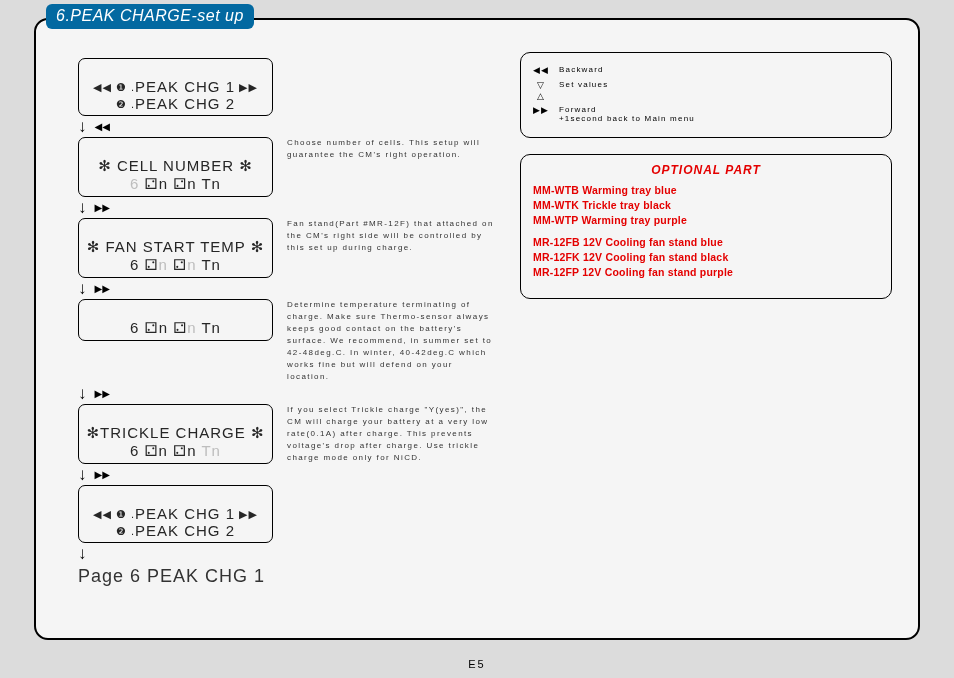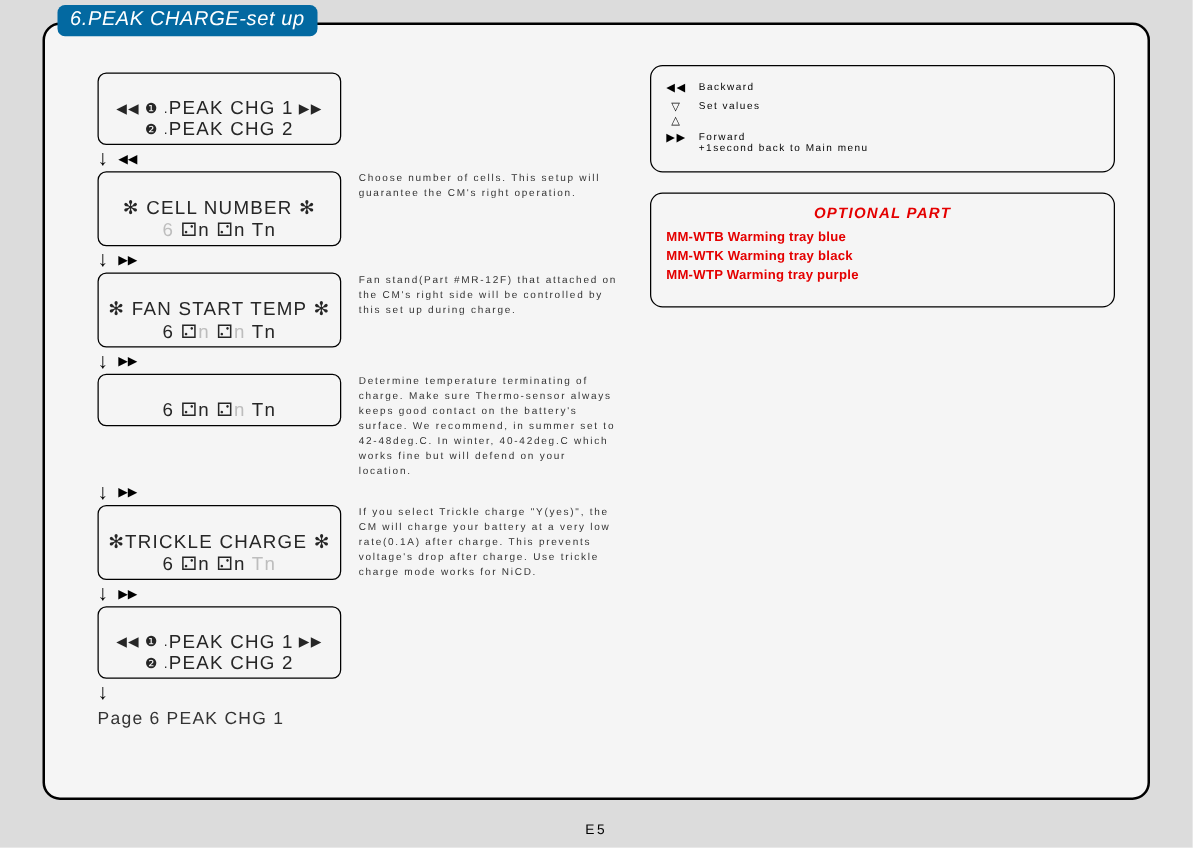--- a/index.html
+++ b/index.html
@@ -63,21 +63,21 @@
   .arrow-label { font-size: 10px; color:#000; }
   .note {
     font-size: 8px;
     color: #333;
     letter-spacing: 1.4px;
     line-height: 1.5;
     width: 210px;
   }
   .row-wrap { display:flex; align-items:flex-start; gap:14px; }
   .foot-label {
-    font-size: 14px;
+    font-size: 18px;
     color: #333;
     letter-spacing: 1px;
     margin-top: 4px;
     margin-left: 16px;
   }
   .sidecol { flex: 1; display:flex; flex-direction:column; gap:16px; margin-top:-6px; }
   .panel {
     border: 1.5px solid #000;
     border-radius: 10px;
     background: #f5f5f5;
@@ -173,21 +173,21 @@
         <span class="arrow-label">▶▶</span>
       </div>
 
       <div class="row-wrap">
         <div class="lcd">
           <div class="lcd-row">✻TRICKLE CHARGE ✻</div>
           <div class="lcd-row"><span>6   ⚁n   ⚁n     </span><span class="gray">Tn</span></div>
         </div>
         <div class="note">If you select Trickle charge "Y(yes)", the CM will charge your battery at a very low rate(0.1A) after charge.
 This prevents voltage's drop after charge.
-Use trickle charge mode works for NiCD.</div>
+Use trickle charge mode only for NiCD.</div>
       </div>
       <div class="arrow-block">
         <span class="arrow-down">↓</span>
         <span class="arrow-label">▶▶</span>
       </div>
 
       <div class="row-wrap">
         <div class="lcd">
           <div class="lcd-row">
             <span class="icn">◀◀  ❶ .</span><span>PEAK CHG 1</span><span class="icn">  ▶▶</span>
@@ -219,22 +219,27 @@
           <div style="white-space:pre-line">Forward
 +1second back to Main menu</div>
         </div>
       </div>
 
       <div class="panel">
         <div class="panel-title">OPTIONAL PART</div>
         <div class="opt-list">
           <div class="grp">
             <div>MM-WTB Warming tray blue</div>
-            <div>MM-WTK Warming tray black</div>
+            <div>MM-WTK Trickle tray black</div>
             <div>MM-WTP Warming tray purple</div>
+          </div>
+          <div class="grp">
+            <div>MR-12FB 12V Cooling fan stand blue</div>
+            <div>MR-12FK 12V Cooling fan stand black</div>
+            <div>MR-12FP 12V Cooling fan stand purple</div>
           </div>
         </div>
       </div>
     </div>
 
   </div>
 </div>
 
 <div class="pagefoot">E5</div>
 

